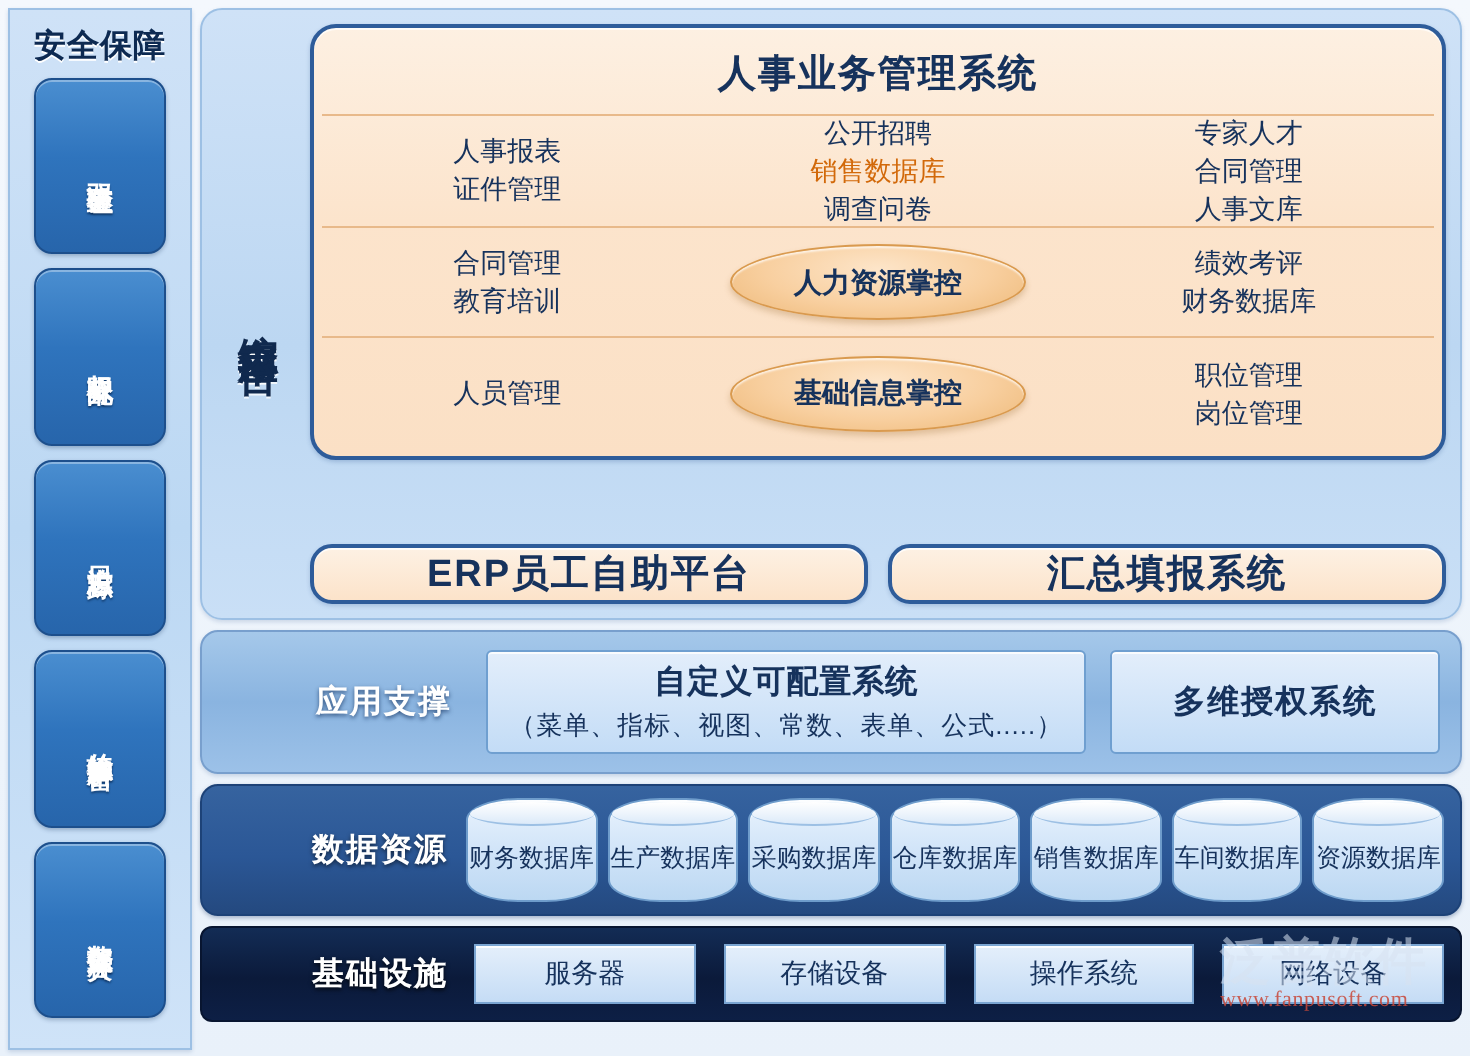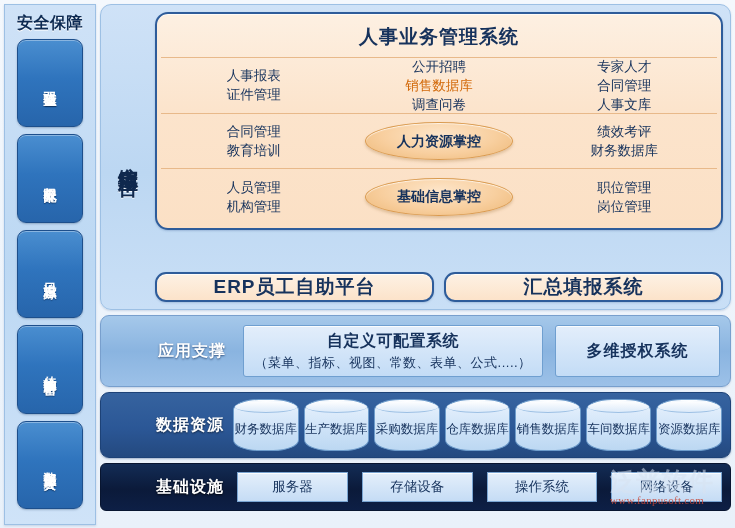--- a/index.html
+++ b/index.html
@@ -362,21 +362,20 @@
             </div>
             <div class="hr-cell">
               <div>绩效考评</div>
               <div>财务数据库</div>
             </div>
           </div>
 
           <div class="hr-row">
             <div class="hr-cell">
               <div>人员管理</div>
-              <div>机构管理</div>
             </div>
             <div class="hr-cell mid-ellipse">
               <div class="ellipse">基础信息掌控</div>
             </div>
             <div class="hr-cell">
               <div>职位管理</div>
               <div>岗位管理</div>
             </div>
           </div>
         </div>

